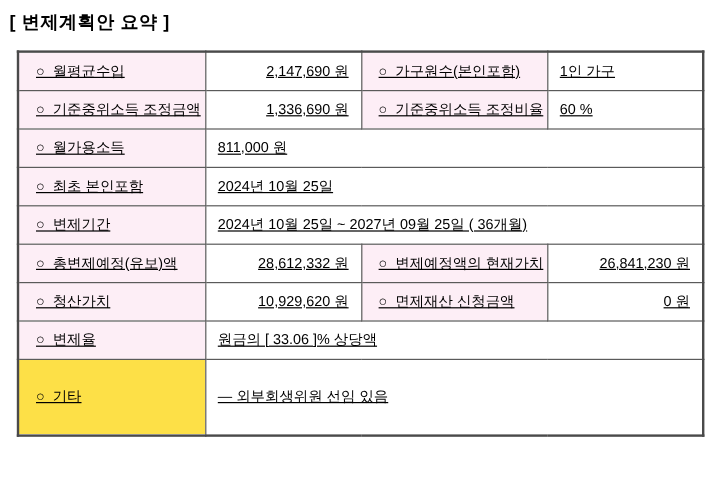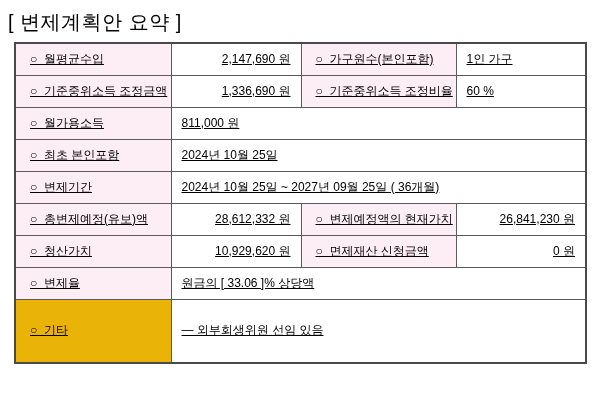--- a/index.html
+++ b/index.html
@@ -11,22 +11,22 @@
     color: #000000;
   }
   .page {
     position: relative;
     width: 600px; height: 409px;
     overflow: hidden;
   }
   .doc-title {
     position: absolute;
     left: 8px; top: 9px;
-    font-size: 20px;
-    font-weight: normal;
+    font-size: 15px;
+    font-weight: bold;
     letter-spacing: 0.5px;
     white-space: pre;
   }
   table.summary {
     position: absolute;
     left: 14px; top: 42px;
     border-collapse: collapse;
     table-layout: fixed;
     width: 571px;
     border: 2px solid #4a4a4a;
@@ -38,21 +38,21 @@
     padding: 0 10px;
     vertical-align: middle;
     white-space: pre;
     overflow: hidden;
   }
   td.label {
     background: var(--label-bg, #fdeef6);
     padding-left: 14px;
   }
   td.label.plain {
-    background: #eab308;
+    background: #fde047;
   }
   td.value { background: #ffffff; text-align: left; }
   td.value.right { text-align: right; margin-left: 12px; }
 </style>
 </head>
 <body>
 
 <div class="page">
   <div class="doc-title">[ 변제계획안 요약 ]</div>
   <table class="summary" id="summary-table">

